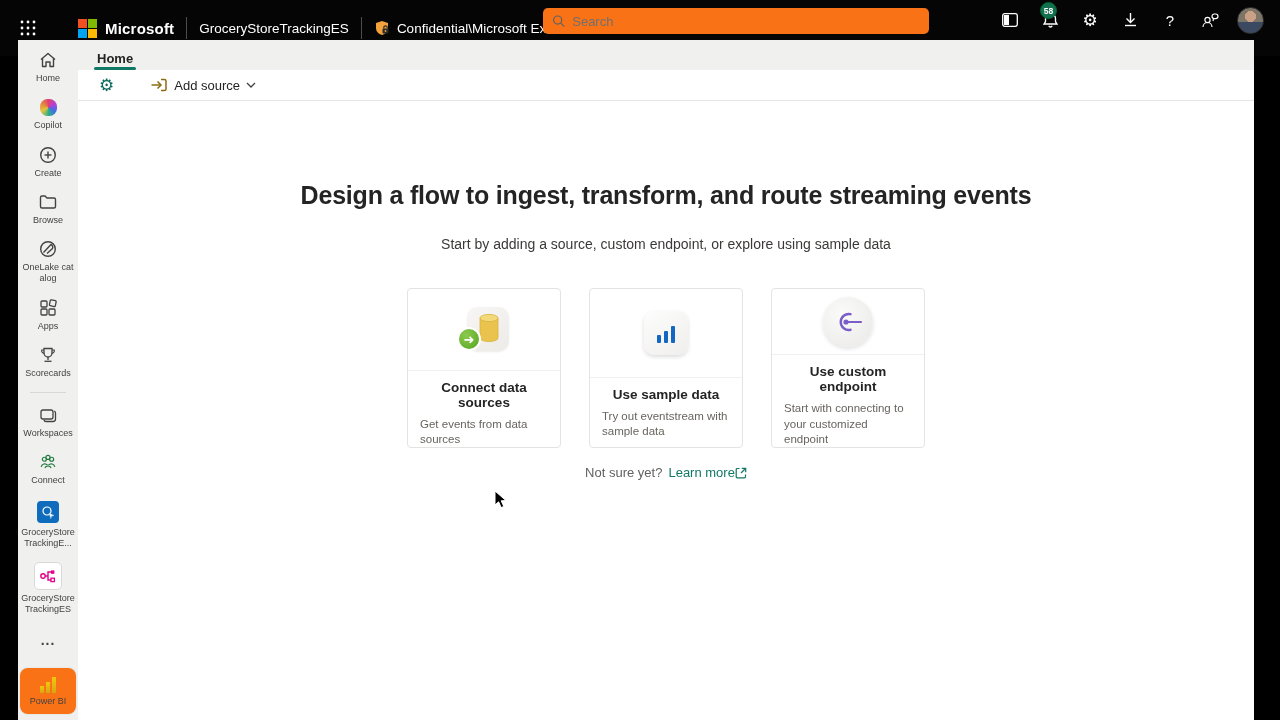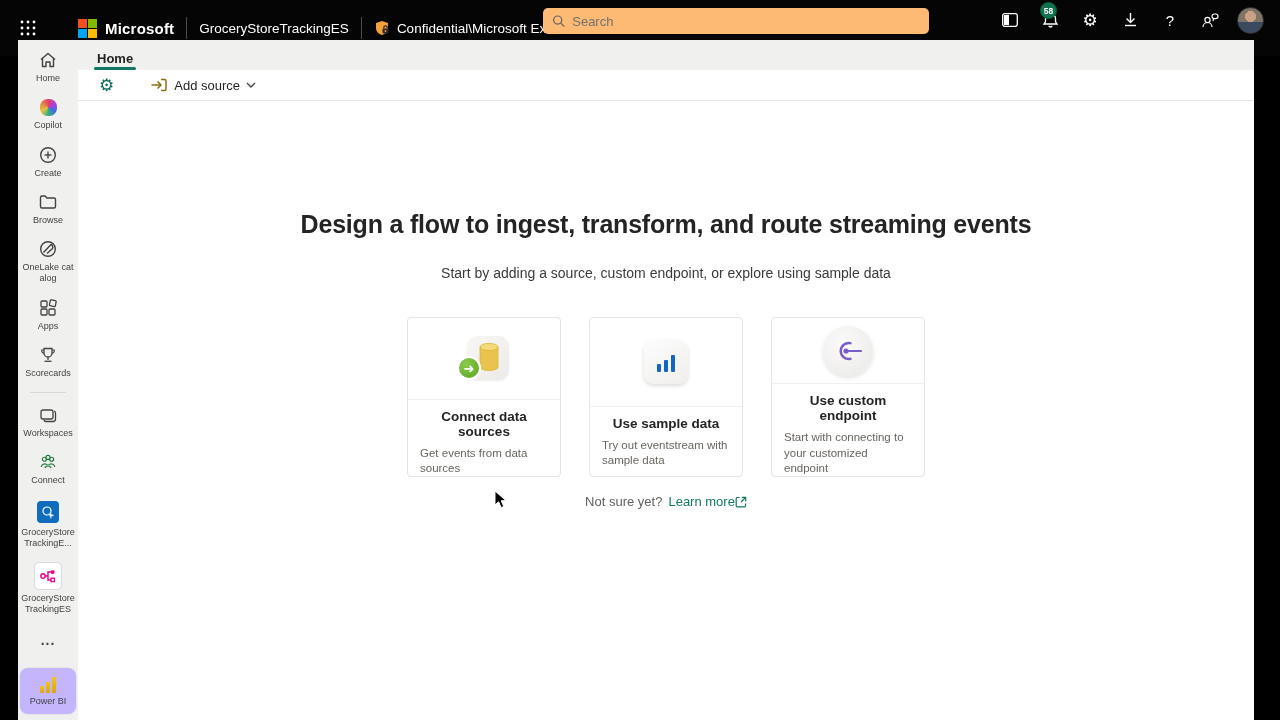--- a/index.html
+++ b/index.html
@@ -11,21 +11,21 @@
             display:flex; align-items:center; color:#fff; }
   .waffle { width:40px; height:40px; display:flex; align-items:center; justify-content:center; cursor:pointer; margin-left:8px;}
   .ms-logo { display:flex; align-items:center; gap:8px; margin-left:30px; }
   .ms-squares { display:grid; grid-template-columns:9px 9px; grid-template-rows:9px 9px; gap:1px; }
   .ms-squares i:nth-child(1){background:#f25022}.ms-squares i:nth-child(2){background:#7fba00}
   .ms-squares i:nth-child(3){background:#00a4ef}.ms-squares i:nth-child(4){background:#ffb900}
   .ms-name { font-size:15px; font-weight:700; letter-spacing:.2px; }
   .tb-divider { width:1px; height:22px; background:#4d4d4d; margin:0 12px; }
   .item-title { font-size:13.5px; font-weight:400; }
   .sensitivity { display:flex; align-items:center; gap:7px; font-size:13.5px; cursor:pointer; }
-  .searchbox { position:absolute; left:543px; top:8px; width:386px; height:26px; background:#fdba74;
+  .searchbox { position:absolute; left:543px; top:8px; width:386px; height:26px; background:#f97316;
                border-radius:5px; display:flex; align-items:center; padding:0 9px; gap:7px; }
   .searchbox input { border:none; outline:none; font-size:13px; color:#424242; width:100%;
                      font-family:"Liberation Sans",sans-serif; background:transparent; }
   .searchbox input::placeholder { color:#707070; }
   .tb-right { position:absolute; right:10px; top:0; height:40px; display:flex; align-items:center; }
   .tb-btn { width:40px; height:40px; display:flex; align-items:center; justify-content:center;
             position:relative; cursor:pointer; color:#fff; }
   .gear-glyph { font-family:"DejaVu Sans",sans-serif; font-size:17px; line-height:1; }
   .help-glyph { font-size:15px; }
   .badge { position:absolute; top:2px; right:13px; min-width:17px; height:17px; border-radius:50%;
@@ -49,21 +49,21 @@
                     width:56px; word-break:break-all; }
   .rail-icon { width:20px; height:20px; display:flex; align-items:center; justify-content:center; }
   .copilot-swirl { width:17px; height:17px; border-radius:45%;
         background:conic-gradient(#e23f6d,#b43fd6,#3f6fe2,#2fae8a,#e2c53f,#e28a3f,#e23f6d); }
   .rail-divider { width:36px; height:1px; background:#d8d8d6; margin:0 0 12px; }
   .chip-icon { width:28px; height:28px; background:#fff; border:1px solid #d9d9d7; border-radius:5px;
                display:flex; align-items:center; justify-content:center; }
   .blue-app { width:22px; height:22px; background:#0f6cbd; border-radius:4px; position:relative;
               display:flex; align-items:center; justify-content:center; }
   .more-dots { font-size:14px; font-weight:700; color:#424242; letter-spacing:1px; line-height:10px; }
-  .pbi-chip { margin-top:auto; margin-bottom:6px; width:56px; height:46px; background:#c4b5fd;
+  .pbi-chip { margin-top:auto; margin-bottom:6px; width:56px; height:46px; background:#f97316;
               border-radius:8px; display:flex; flex-direction:column; align-items:center;
               justify-content:center; gap:3px; cursor:pointer; box-shadow:0 0 2px rgba(0,0,0,.12); }
   .pbi-chip .lbl { font-size:9px; color:#424242; }
   .pbi-bars { display:flex; align-items:flex-end; gap:2px; height:16px; }
   .pbi-bars i { width:4px; background:linear-gradient(#f2c811,#d9a511); display:block; }
 
   
   .main { flex:1; display:flex; flex-direction:column; min-width:0; }
   .tabstrip { height:30px; background:#f0f0ee; display:flex; align-items:flex-end; padding-left:16px; }
   .tab { font-size:13px; font-weight:700; color:#242424; padding:5px 3px 4px; position:relative;
@@ -72,21 +72,21 @@
                     border-radius:2px; }
   .toolbar { height:31px; background:#fff; border-bottom:1px solid #e6e6e6; display:flex;
              align-items:center; padding-left:15px; gap:10px; }
   .tool-btn { display:flex; align-items:center; gap:6px; padding:3px 6px; border-radius:4px;
               cursor:pointer; font-size:13px; color:#242424; }
   .tool-gear { color:#0c695e; font-family:"DejaVu Sans",sans-serif; font-size:17px; line-height:1; }
   .add-source { margin-left:14px; }
 
   
   .canvas { flex:1; background:#fff; text-align:center; position:relative; }
-  .hero-title { margin-top:109px; font-size:25px; font-weight:700; color:#242424; letter-spacing:-.2px; }
+  .hero-title { margin-top:80px; font-size:25px; font-weight:700; color:#242424; letter-spacing:-.2px; }
   .hero-sub { margin-top:26px; font-size:14px; color:#3b3a39; }
   .cards { margin-top:36px; display:inline-flex; gap:28px; }
   .card { width:154px; height:160px; background:#fff; border:1px solid #e3e3e1; border-radius:4px;
           text-align:left; cursor:pointer; display:flex; flex-direction:column; }
   .card-iconarea { height:89px; border-bottom:1px solid #f0f0ee; display:flex; align-items:center;
                    justify-content:center; }
   .card-body { padding:9px 12px 0; }
   .card-title { font-size:13.5px; font-weight:700; color:#242424;text-align:center; }
   .card-desc { margin-top:7px; font-size:11.5px; color:#68655e; line-height:1.32; }
   .hero-footer { margin-top:17px; font-size:13px; color:#616161; display:flex; gap:6px;

